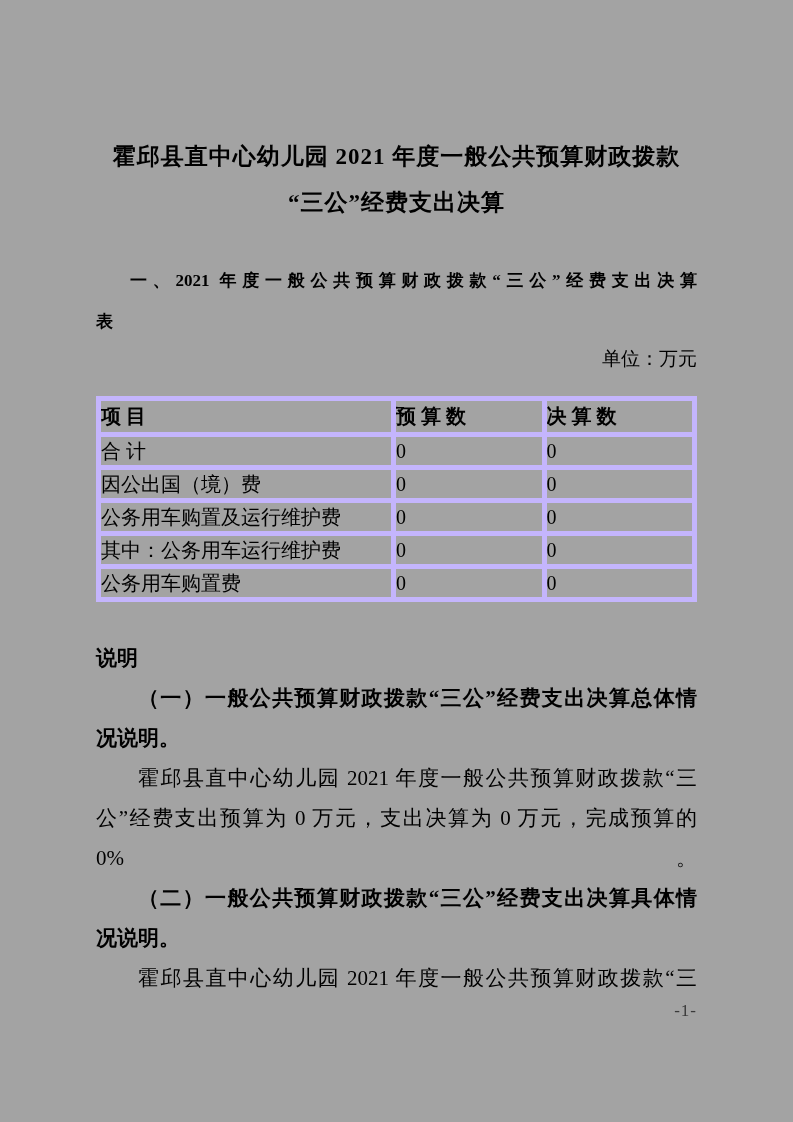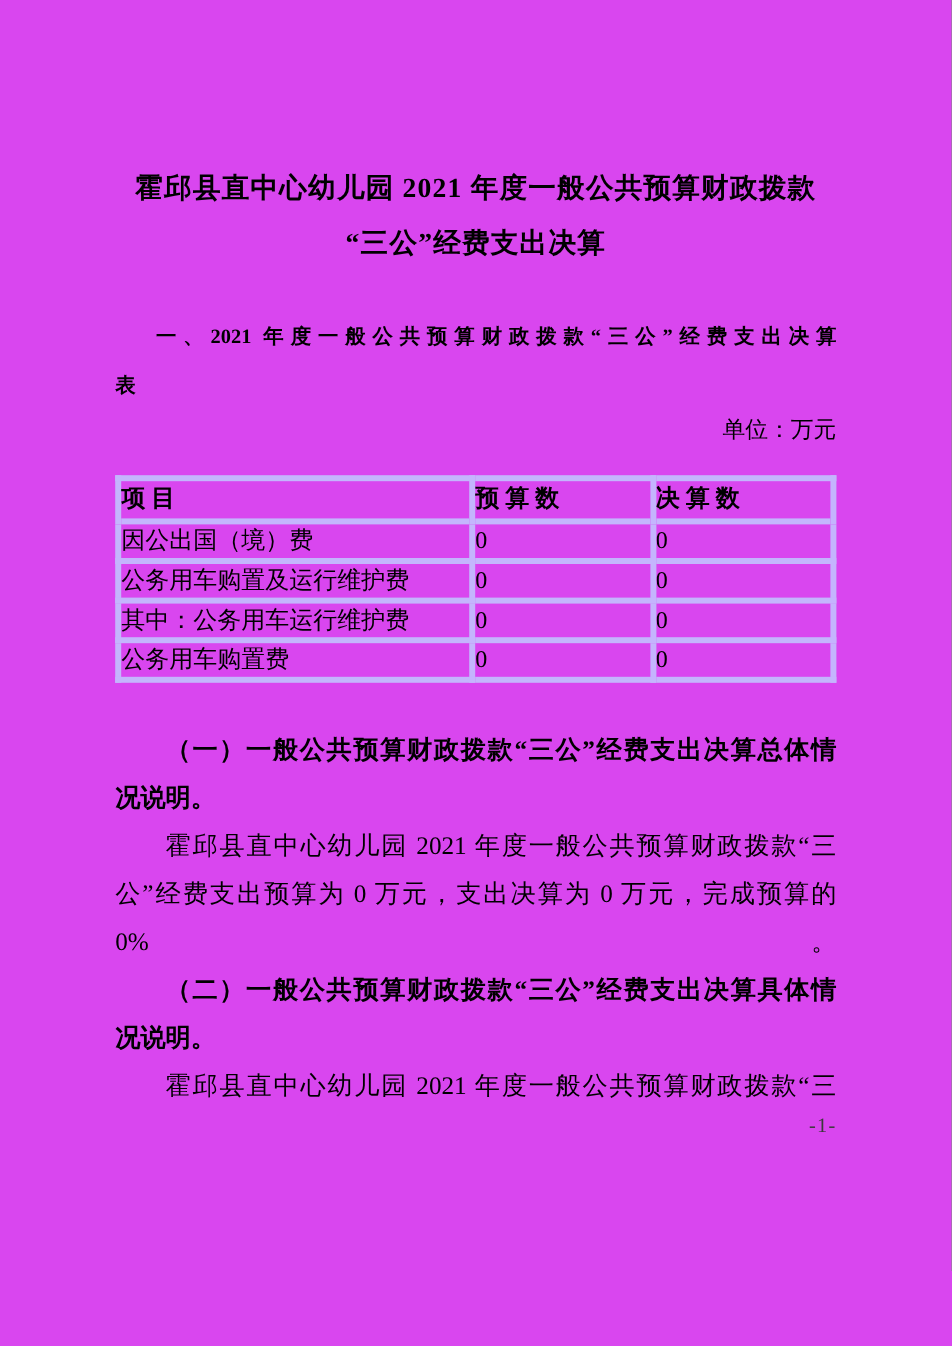--- a/index.html
+++ b/index.html
@@ -1,21 +1,21 @@
 <!DOCTYPE html>
 <html><head>
 <meta charset="utf-8">
 <style>
   html,body { margin:0; padding:0; background:#888; }
   .page {
     position: relative;
     width: 793px;
     height: 1122px;
     margin: 0 auto;
-    background: #d946ef;
+    background: #a3a3a3;
     overflow: hidden;
     font-family: "Liberation Serif", "DejaVu Serif", serif;
     color: #000;
   }
   .content { margin: 0 96px; width: 601px; }
 
   .doc-title {
     padding-top: 134px;
     font-size: 23px;
     font-weight: bold;
@@ -113,20 +113,25 @@
         </colgroup>
       <thead>
         <tr>
           <th>项  目</th>
           <th>预 算 数</th>
           <th>决 算 数</th>
         </tr>
       </thead>
       <tbody>
         <tr>
+          <td class="b">合  计</td>
+          <td class="b">0</td>
+          <td class="b">0</td>
+        </tr>
+        <tr>
           <td class="item-left">因公出国（境）费</td>
           <td>0</td>
           <td>0</td>
         </tr>
         <tr>
           <td class="item-left">公务用车购置及运行维护费</td>
           <td>0</td>
           <td>0</td>
         </tr>
         <tr>
@@ -136,20 +141,21 @@
         </tr>
         <tr>
           <td class="item-indent2">公务用车购置费</td>
           <td>0</td>
           <td>0</td>
         </tr>
       </tbody>
     </table>
 
     <div class="sec2">
+      <span class="line b">说明</span>
       <span class="line b indent spread">（一）一般公共预算财政拨款“三公”经费支出决算总体情</span>
       <span class="line b">况说明。</span>
       <span class="line indent spread">霍邱县直中心幼儿园 2021 年度一般公共预算财政拨款“三</span>
       <span class="line spread">公”经费支出预算为 0 万元，支出决算为 0 万元，完成预算的 0%。</span>
       <span class="line b indent spread">（二）一般公共预算财政拨款“三公”经费支出决算具体情</span>
       <span class="line b">况说明。</span>
       <span class="line indent spread">霍邱县直中心幼儿园 2021 年度一般公共预算财政拨款“三</span>
     </div>
 
     <div class="page-number">-1-</div>

